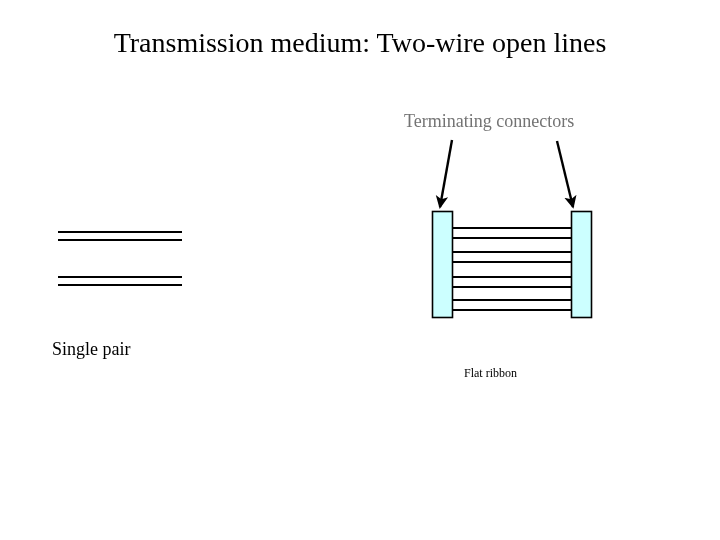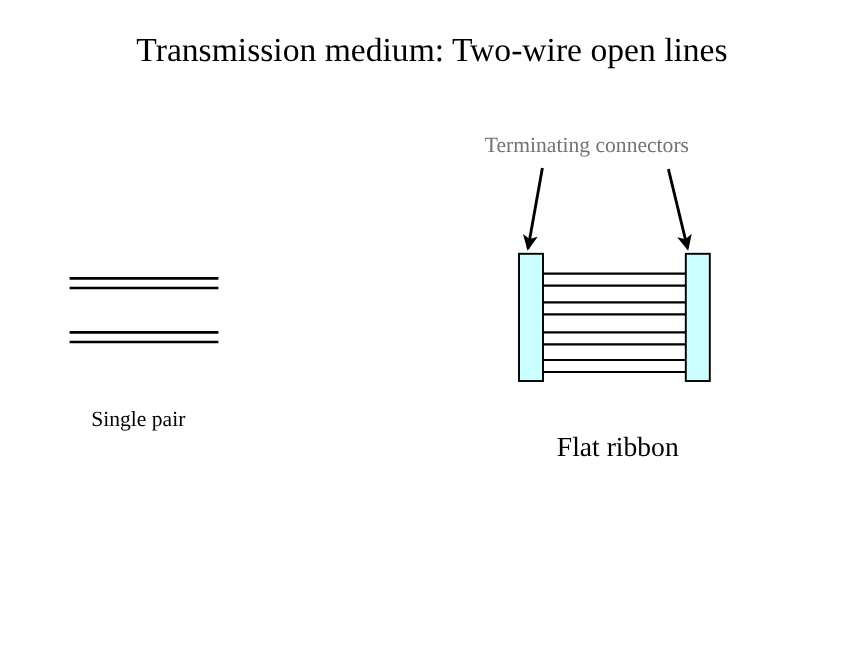--- a/index.html
+++ b/index.html
@@ -43,32 +43,32 @@
     top: 110px;
     font-size: 18px;
     line-height: 22px;
     white-space: nowrap;
     color: #737373;
   }
 
   
   #single-pair-label {
     position: absolute;
-    left: 76px;
+    left: 52px;
     top: 338px;
     font-size: 18px;
     line-height: 22px;
     white-space: nowrap;
     color: #000000;
   }
   #flat-ribbon-label {
     position: absolute;
     left: 464px;
     top: 362px;
-    font-size: 23px;
+    font-size: 12px;
     line-height: 22px;
     white-space: nowrap;
     color: #000000;
   }
 
   
   #artwork {
     position: absolute;
     left: 0;
     top: 0;

